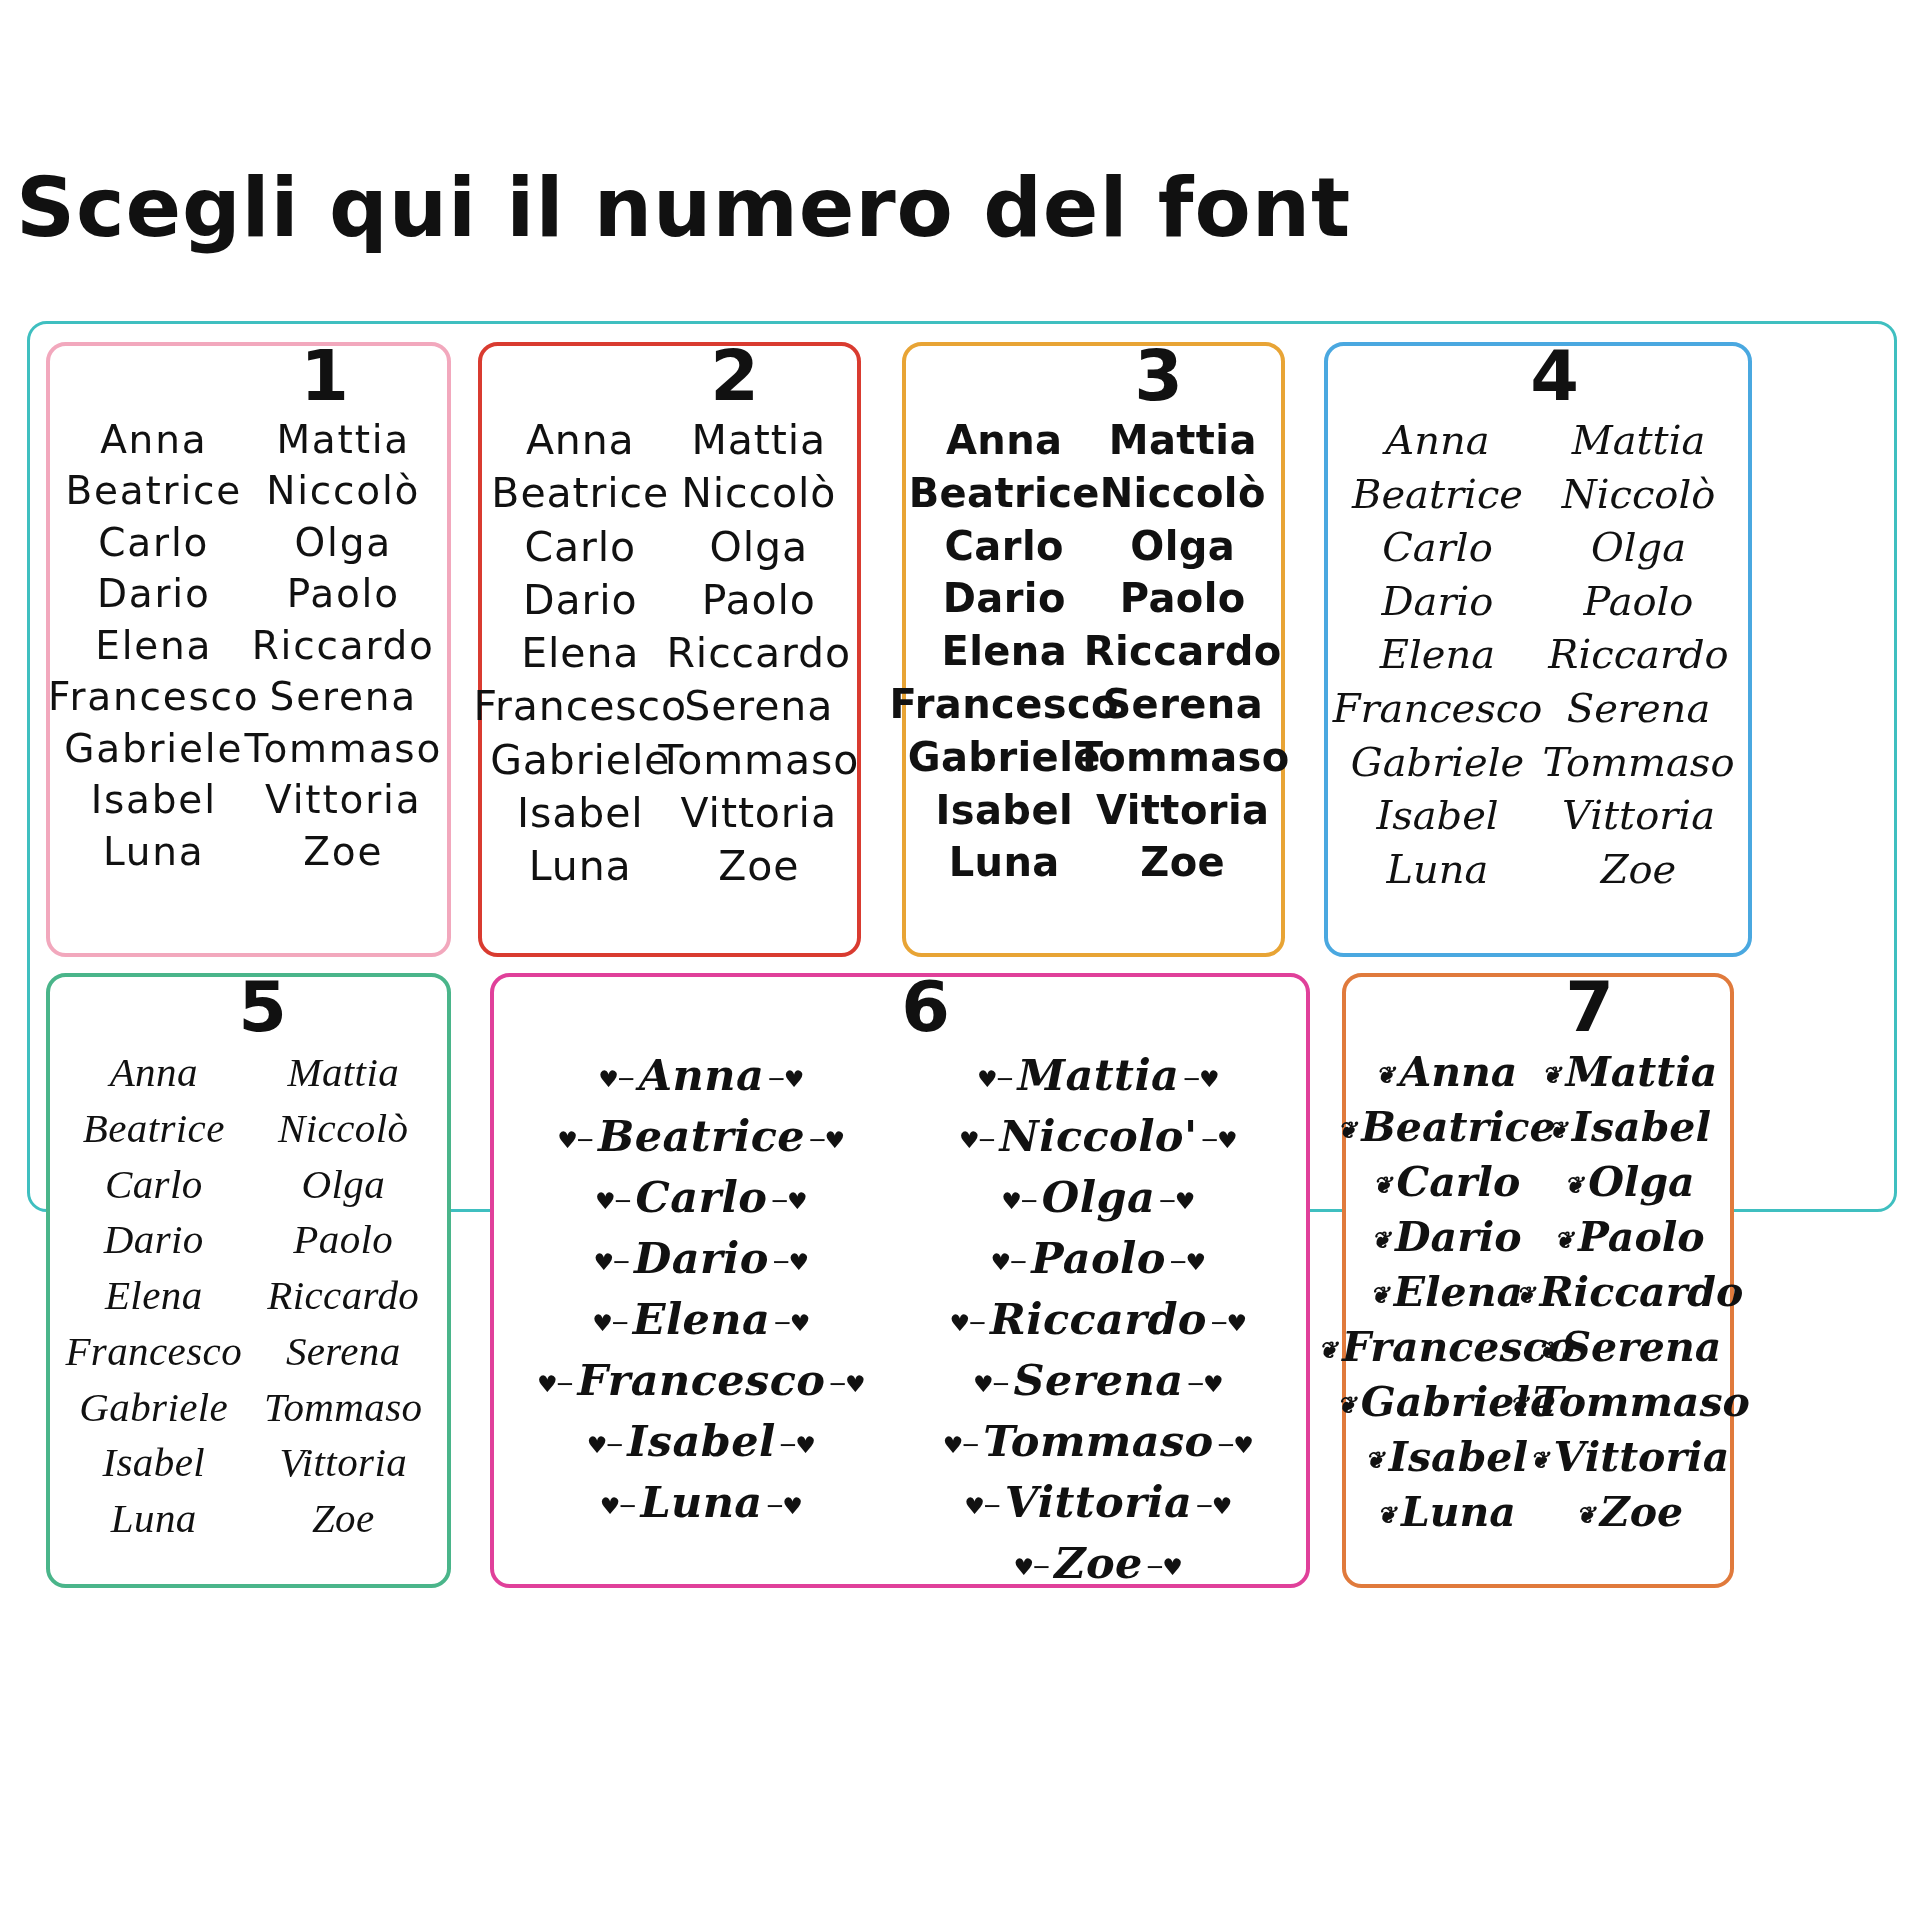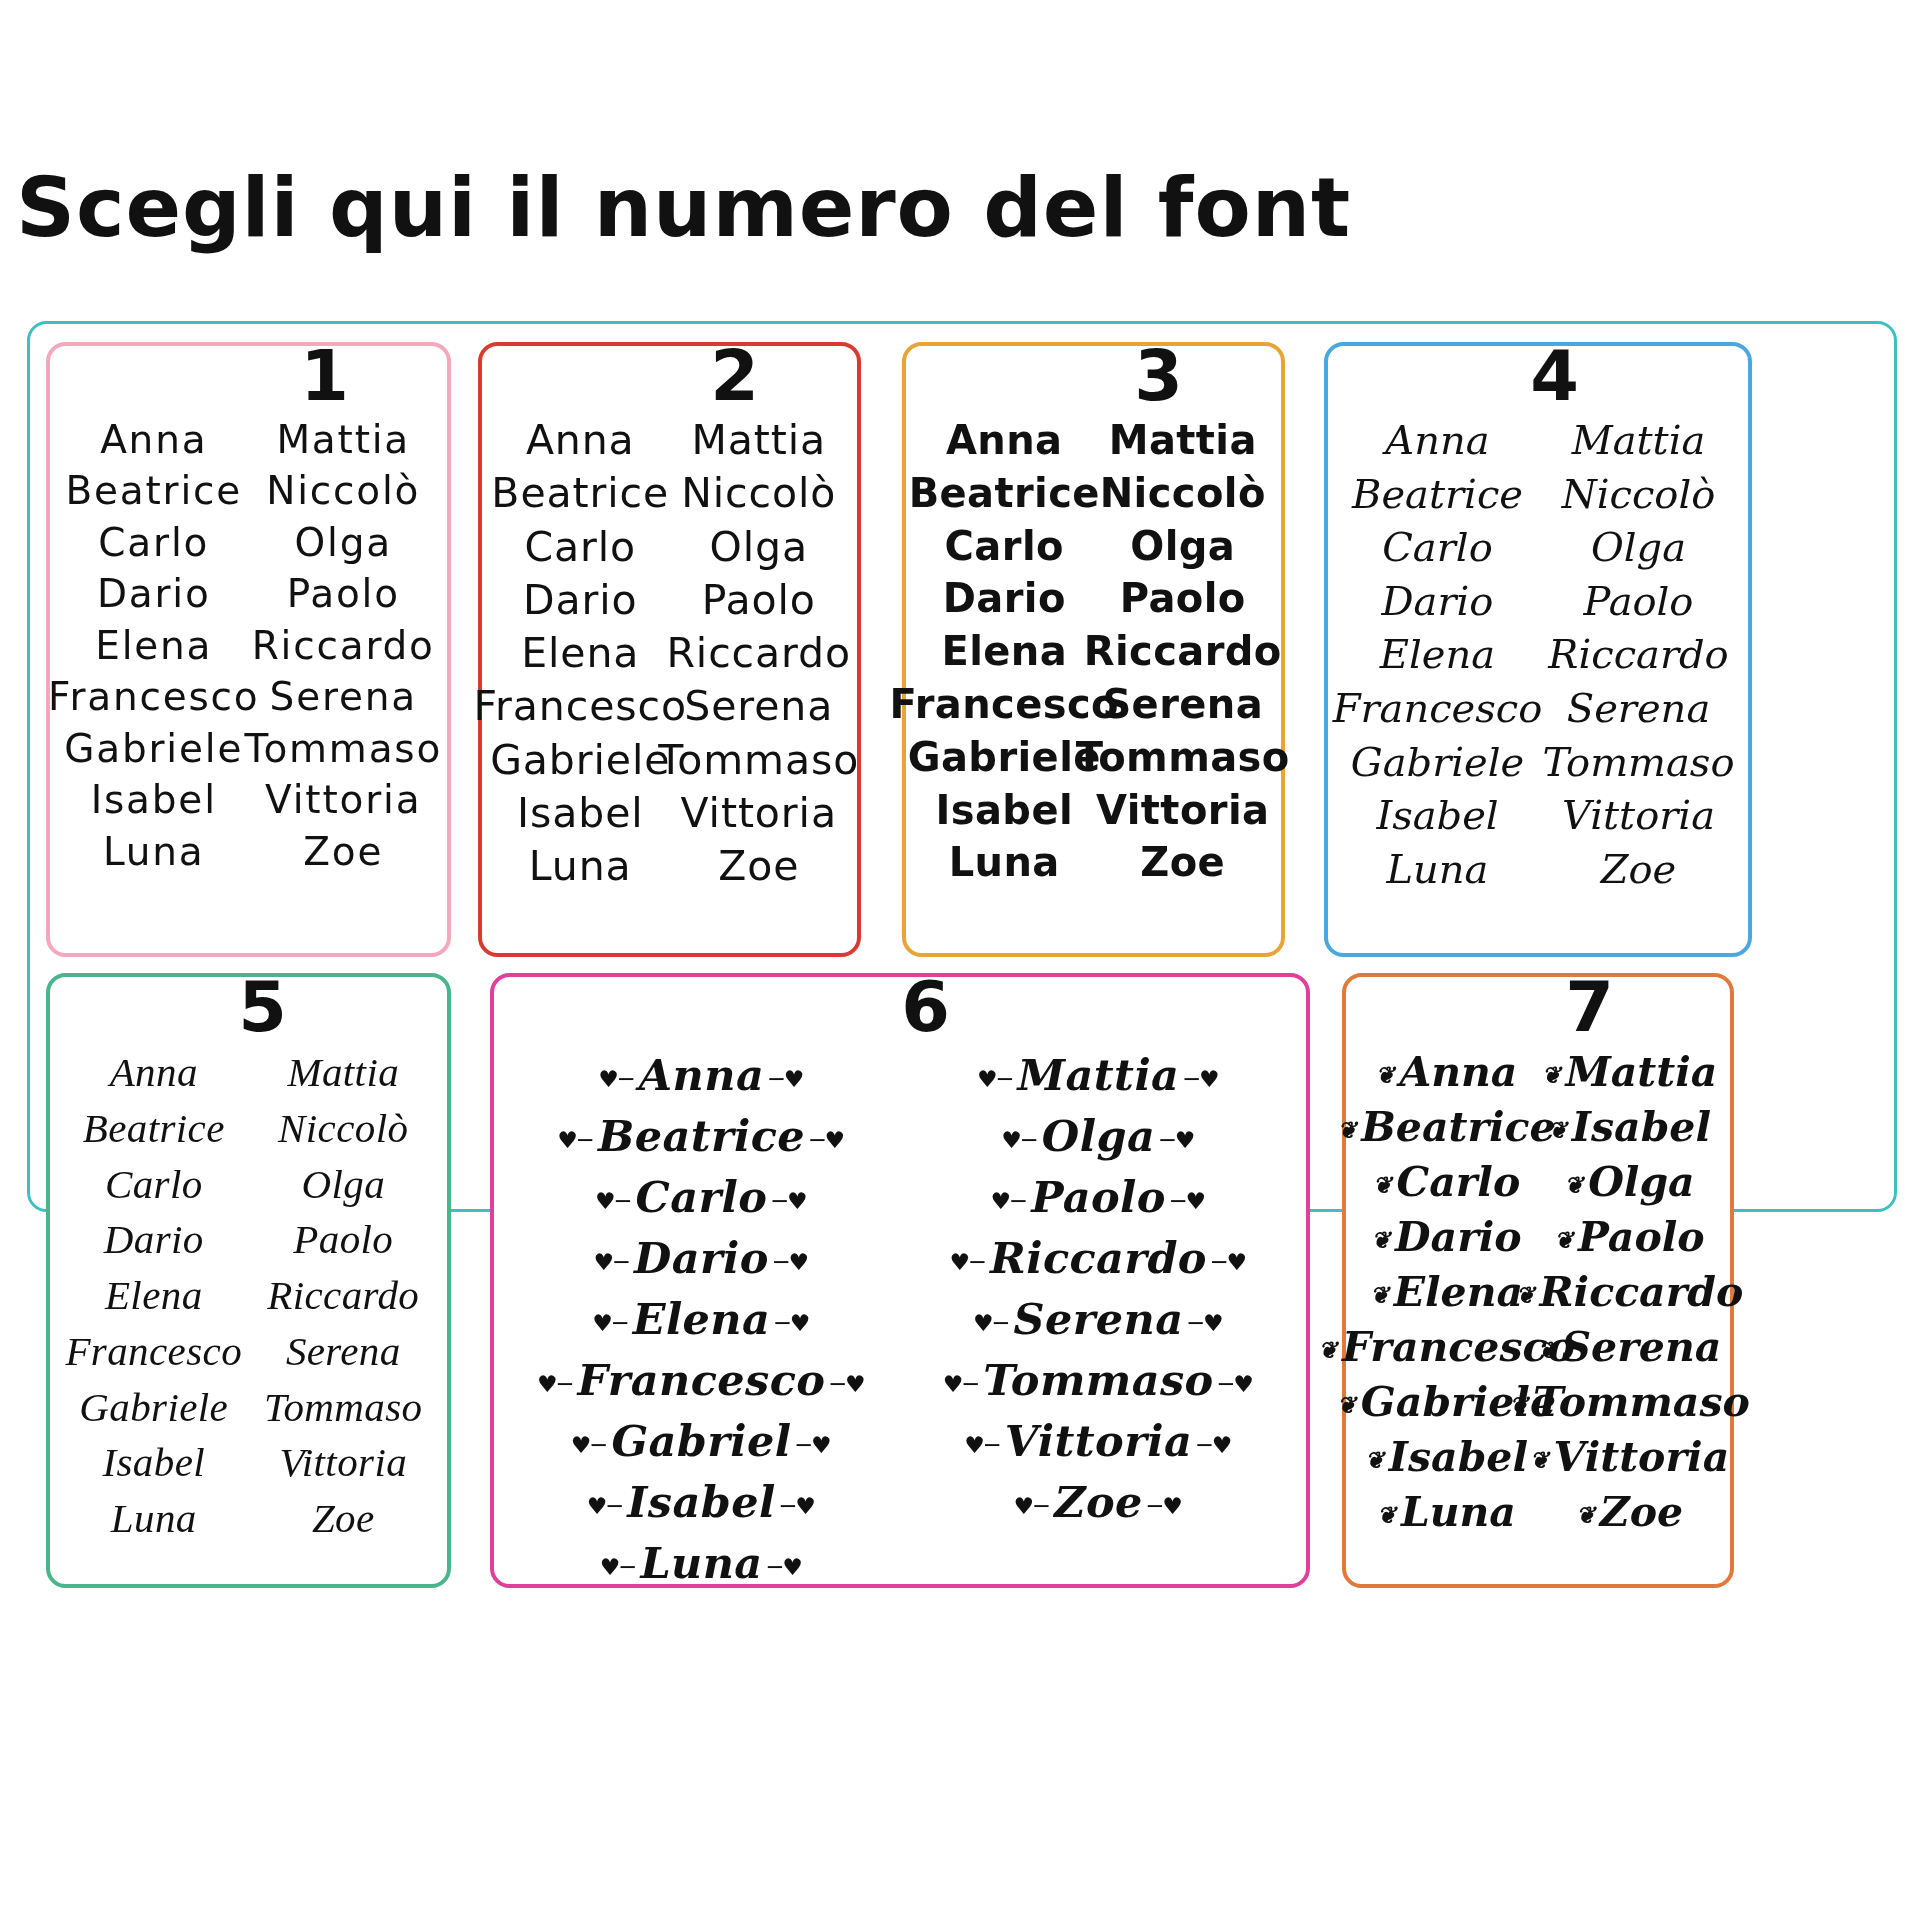--- a/index.html
+++ b/index.html
@@ -316,26 +316,26 @@
       <div class="card card-6 s6" id="card5" style="margin-left: 39px; border-color: rgb(224, 64, 154);">
         <div class="num" style="right:356px;">6</div>
         <div class="names">
           <div class="col">
             <span>Anna</span>
             <span>Beatrice</span>
             <span>Carlo</span>
             <span>Dario</span>
             <span>Elena</span>
             <span>Francesco</span>
-            <span>Gabriel</span>
-            <span>Isabel</span>
-            <span>Luna</span>
-          </div>
-          <div class="col">
-            <span>Mattia</span>
+            <span>Isabel</span>
+            <span>Luna</span>
+          </div>
+          <div class="col">
+            <span>Mattia</span>
+            <span>Niccolo'</span>
             <span>Olga</span>
             <span>Paolo</span>
             <span>Riccardo</span>
             <span>Serena</span>
             <span>Tommaso</span>
             <span>Vittoria</span>
             <span>Zoe</span>
           </div>
         </div>
       </div>

